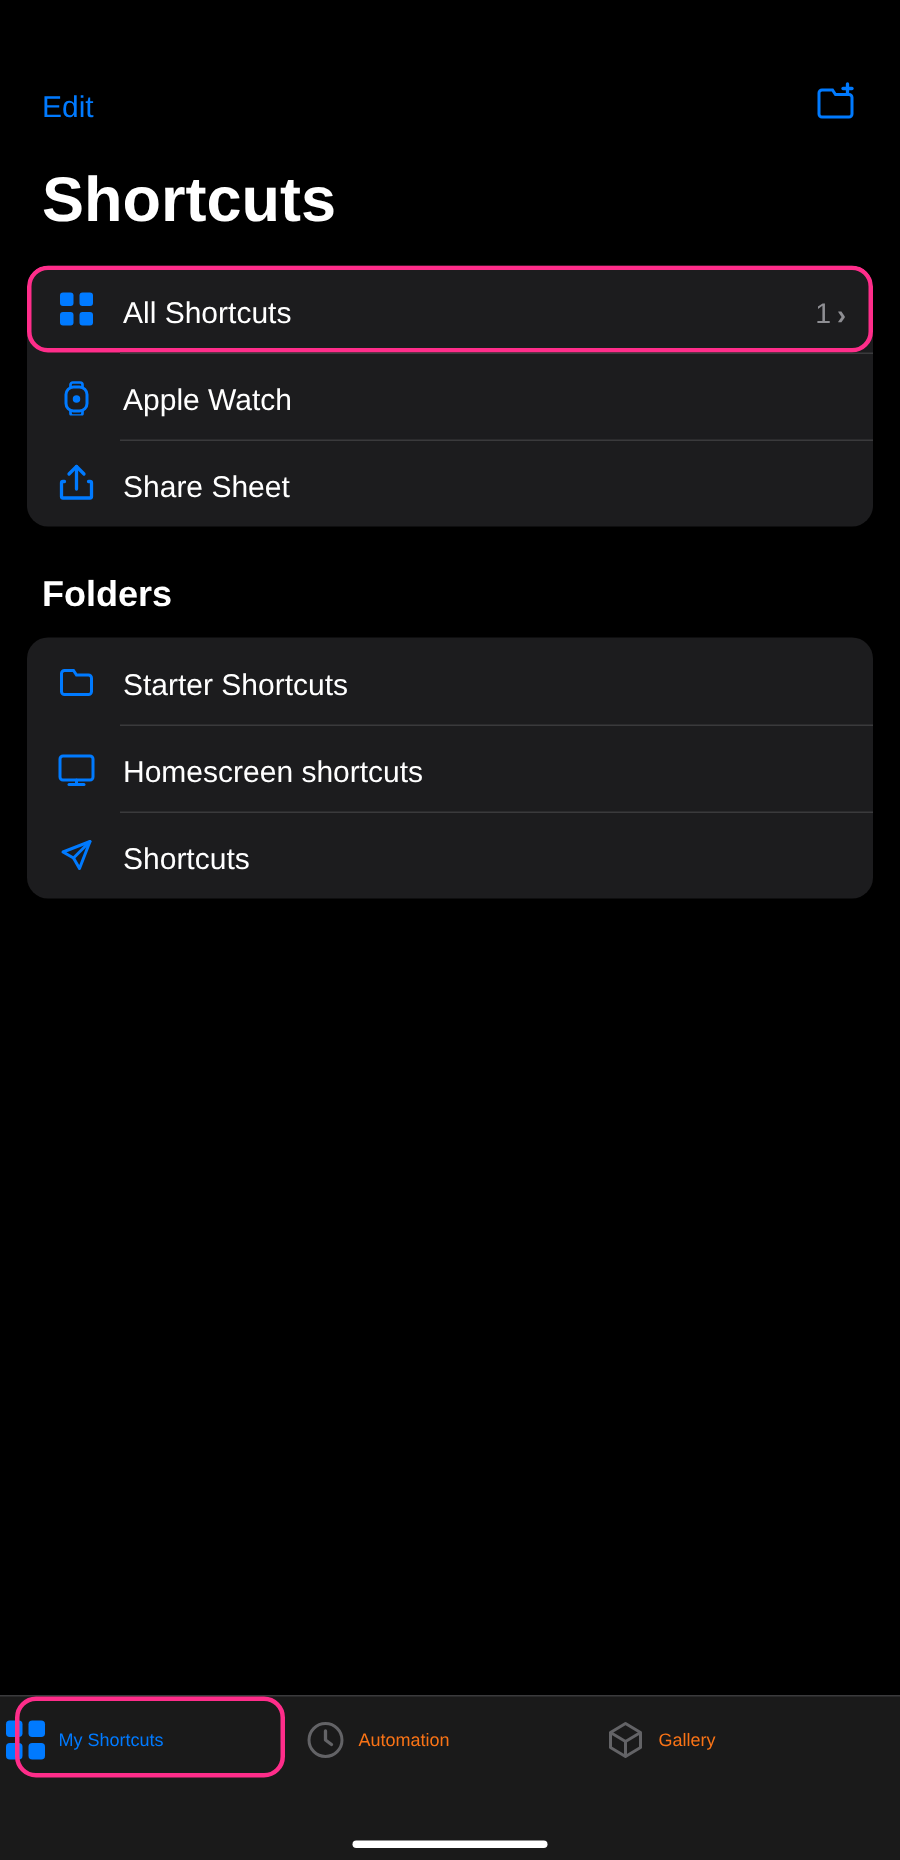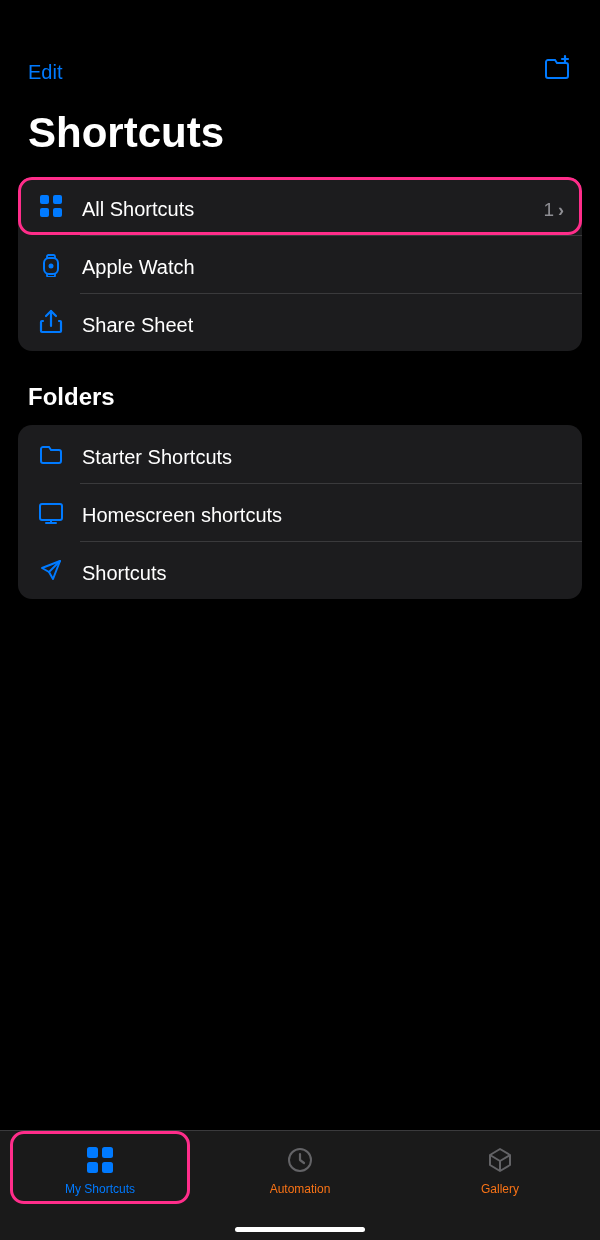--- a/index.html
+++ b/index.html
@@ -134,21 +134,21 @@
       background-color: #1a1a1a;
       border-top: 0.5px solid #3a3a3c;
       display: flex;
       align-items: flex-start;
       justify-content: space-around;
       padding-top: 12px;
     }
 
     .tab-item {
       display: flex;
-      flex-direction: column;
+      flex-direction: row;
       align-items: center;
       gap: 5px;
       cursor: pointer;
       width: 33.33%;
       position: relative;
     }
 
     .tab-item.active .tab-label {
       color: #007AFF;
     }

